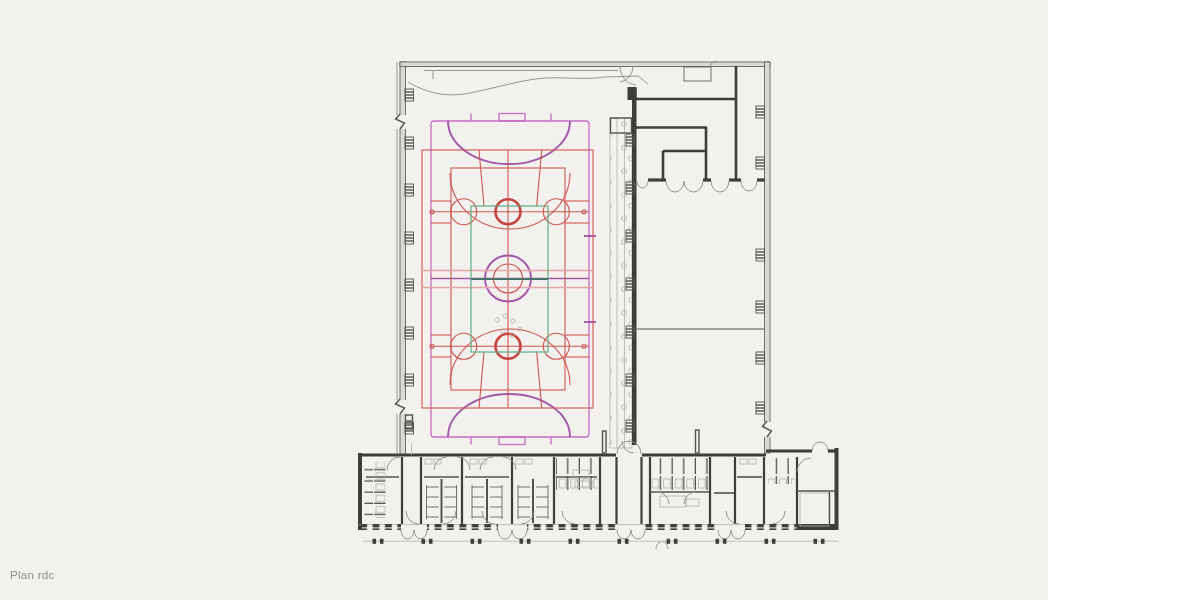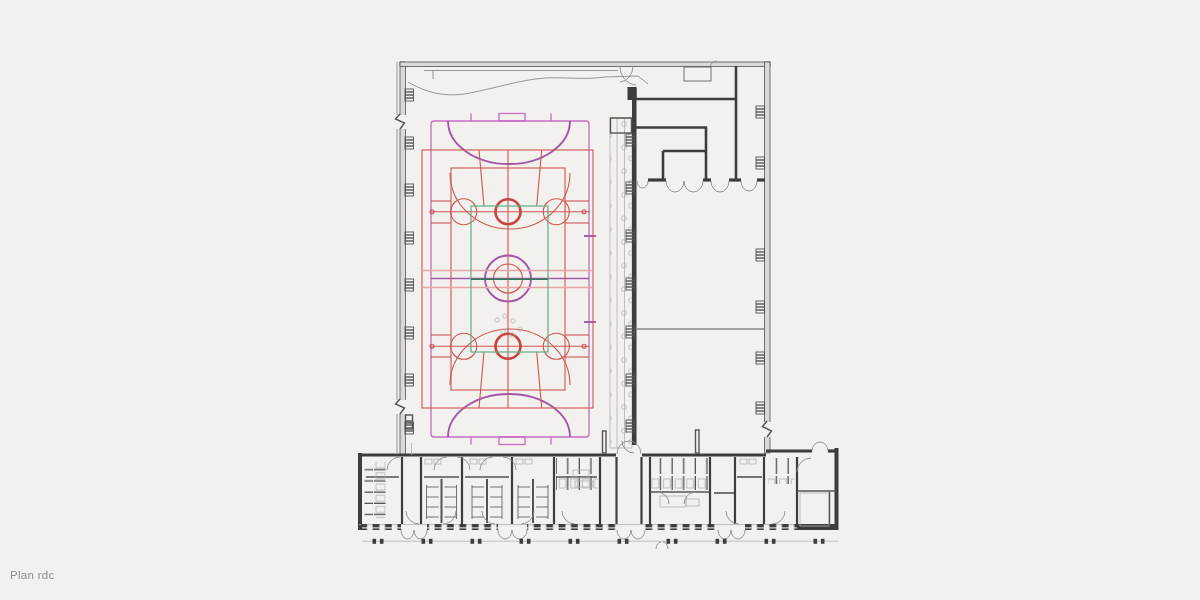--- a/index.html
+++ b/index.html
@@ -1,16 +1,16 @@
 <!DOCTYPE html>
 <html style="--background: #f2f1ee; --wall-dark: #3f3d3a; --wall-mid: #55534f; --wall-thin: #8c8a87; --wall-fill: #dbd9d6; --detail-light: #b3b1ae; --court-red: #cf5550; --court-red-bold: #c64540; --court-pink: #e8a5a8; --court-magenta: #c76cc4; --court-purple: #a257a8; --court-green: #5fae85; --court-green-dark: #2f7a58; --label: #8e8d8b;"><head>
 <meta charset="utf-8">
 <style>
   html,body{margin:0;padding:0;}
-  #stage{position:relative;width:1200px;height:600px;background:var(--background,#f2f1ee);overflow:hidden;
+  #stage{position:relative;width:1048px;height:600px;background:var(--background,#f2f1ee);overflow:hidden;
          font-family:"Liberation Sans", sans-serif;}
   #plan-svg{position:absolute;left:0;top:0;}
   
   .wd {stroke:var(--wall-dark);stroke-width:2.6;fill:none;}
   .wd3{stroke:var(--wall-dark);stroke-width:3.2;fill:none;}
   .wm {stroke:var(--wall-mid);stroke-width:1.4;fill:none;}
   .wm2{stroke:var(--wall-mid);stroke-width:2;fill:none;}
   .wt {stroke:var(--wall-thin);stroke-width:.9;fill:none;}
   .wl {stroke:var(--detail-light);stroke-width:.8;fill:none;}
   .wallfill{fill:var(--wall-fill);stroke:var(--wall-mid);stroke-width:.8;}

